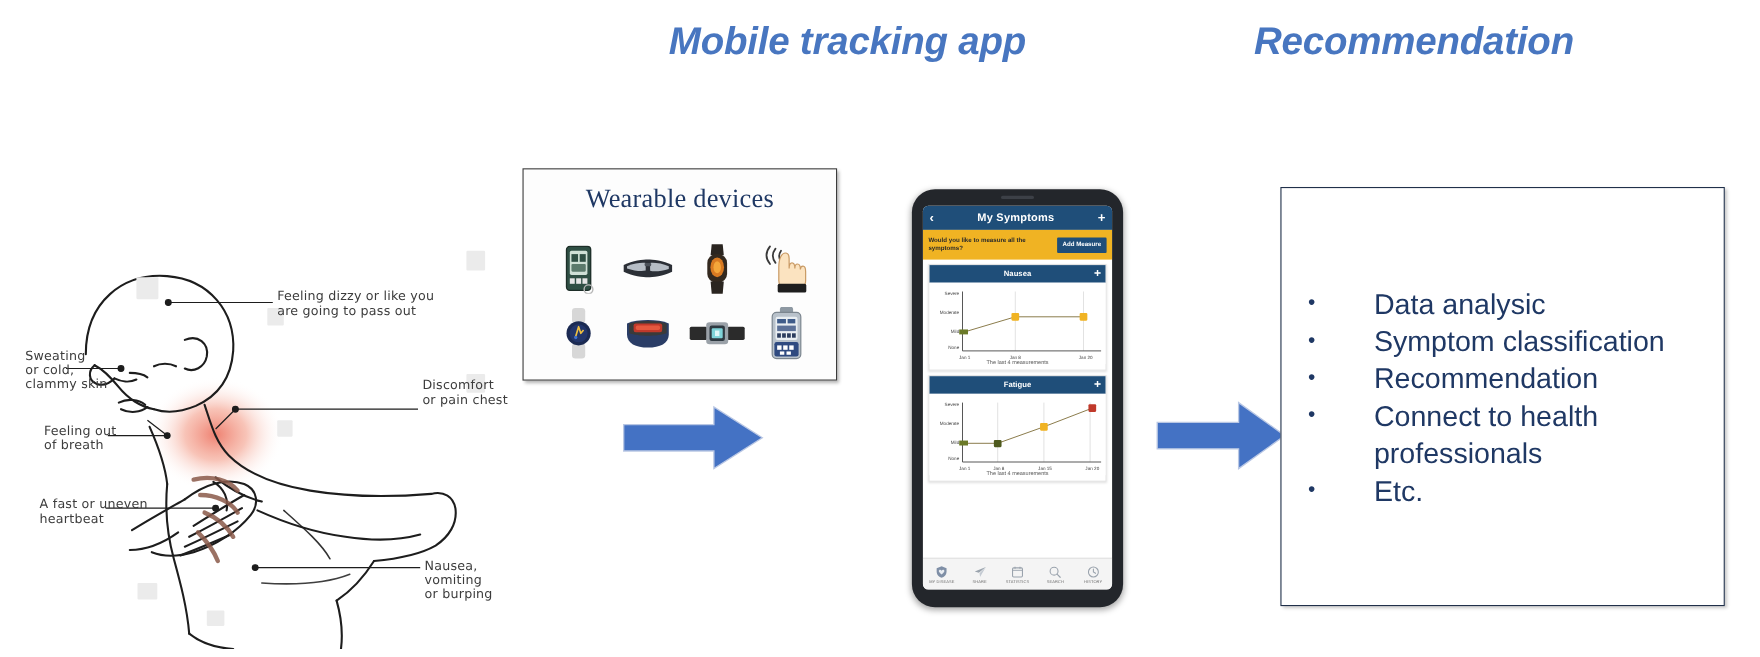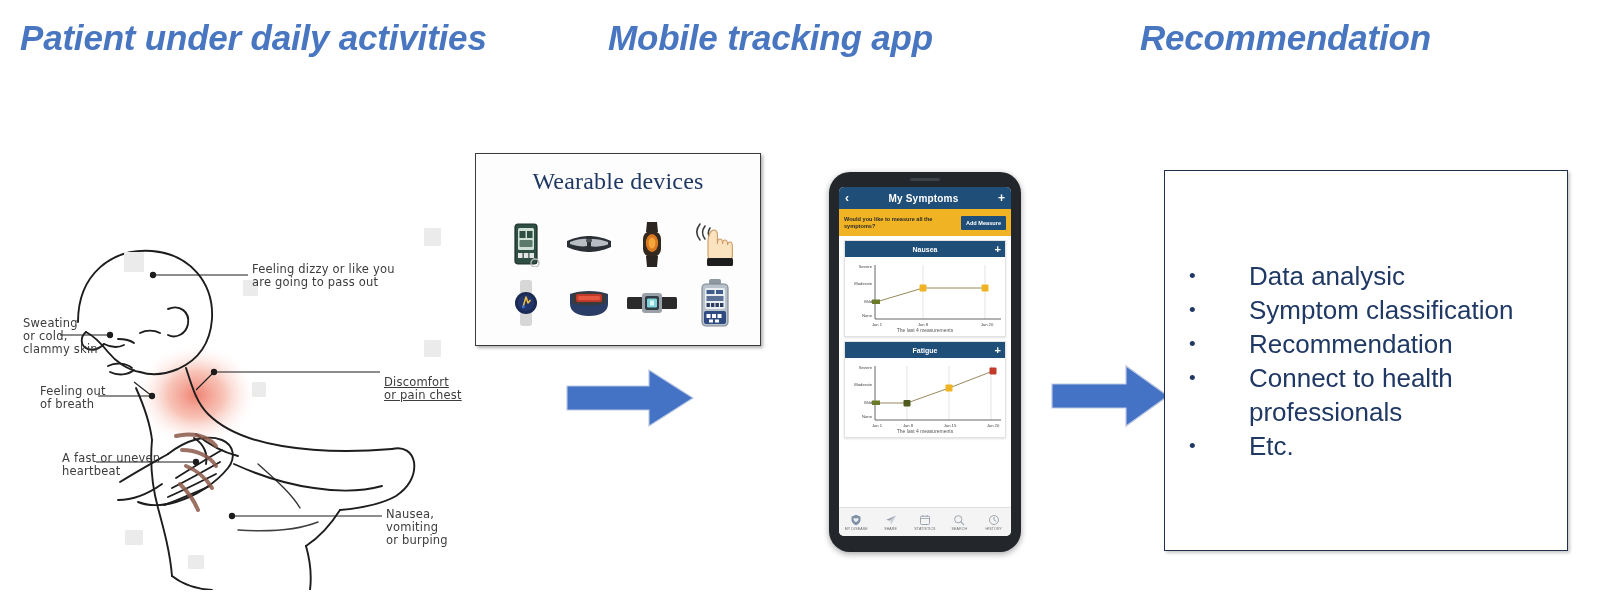--- a/index.html
+++ b/index.html
@@ -36,23 +36,23 @@
     font-family:"DejaVu Sans", sans-serif;
     font-size:11.5px;
     line-height:13px;
     color:#3c3c3c;
     white-space:pre-line;
     filter:blur(.35px);
     letter-spacing:.2px;
   }
   #lbl-dizzy{left:252px;top:63px;}
   #lbl-sweating{left:23px;top:117px;text-align:left;}
-  #lbl-discomfort{left:384px;top:176px;text-decoration:underline;}
+  #lbl-discomfort{left:384px;top:144px;}
   #lbl-breath{left:40px;top:185px;}
-  #lbl-heartbeat{left:36px;top:252px;margin-left:26px;}
+  #lbl-heartbeat{left:36px;top:252px;}
   #lbl-nausea{left:386px;top:308px;}
 
   
   .arrow{position:absolute;}
   #arrow-1{left:565px;top:367px;}
   #arrow-2{left:1050px;top:362px;}
 
   
   #panel-wearable{
     position:absolute;left:475px;top:153px;width:286px;height:193px;
@@ -154,21 +154,20 @@
   #reco-list li .bullet{
     width:60px;flex:none;font-size:19px;line-height:34px;color:#1f3864;
   }
   #reco-list li .txt{max-width:290px;}
 </style>
 </head>
 <body>
 
 <div class="stage">
 
-  <div class="heading" id="h-patient">Patient under daily activities</div>
   <div class="heading" id="h-mobile">Mobile tracking app</div>
   <div class="heading" id="h-recommendation">Recommendation</div>
 
   <div id="panel-patient">
 
     <svg id="patient-svg" width="470" height="390" viewBox="0 0 470 390">
       <defs>
         <radialGradient id="painGlow" cx="50%" cy="50%" r="50%">
           <stop offset="0%" stop-color="#e8503a" stop-opacity=".72"></stop>
           <stop offset="45%" stop-color="#ef7b60" stop-opacity=".45"></stop>

